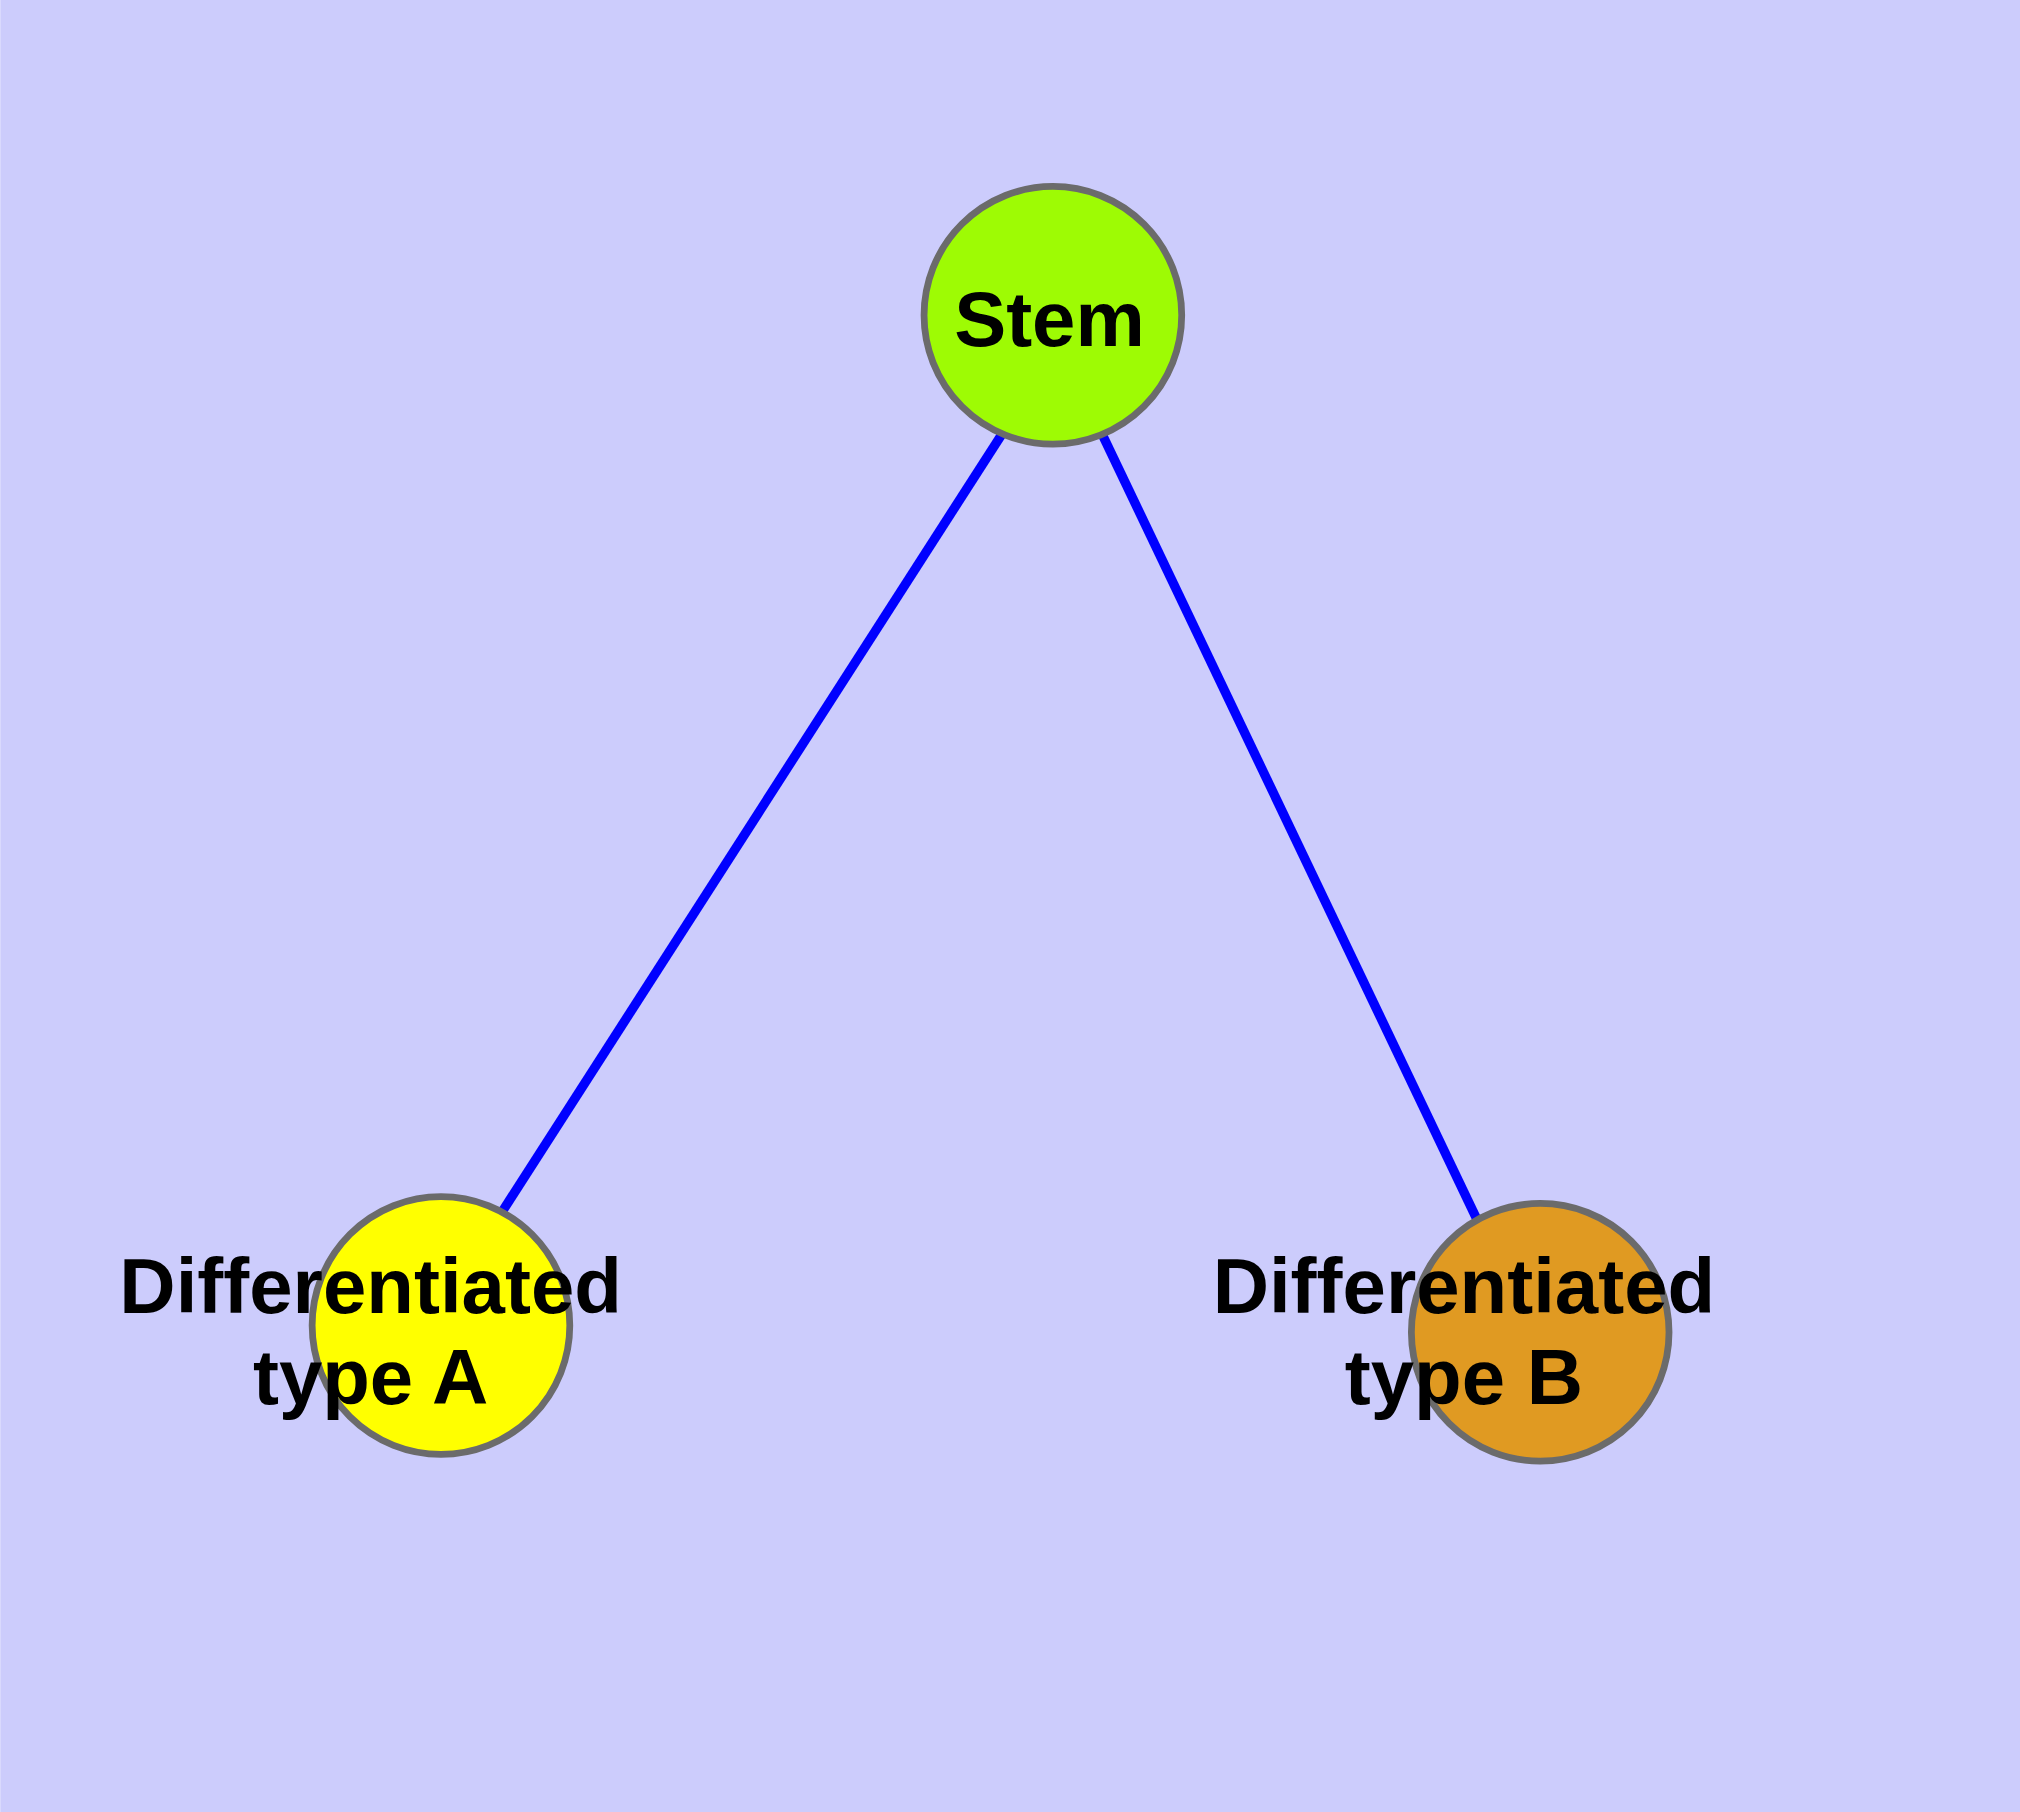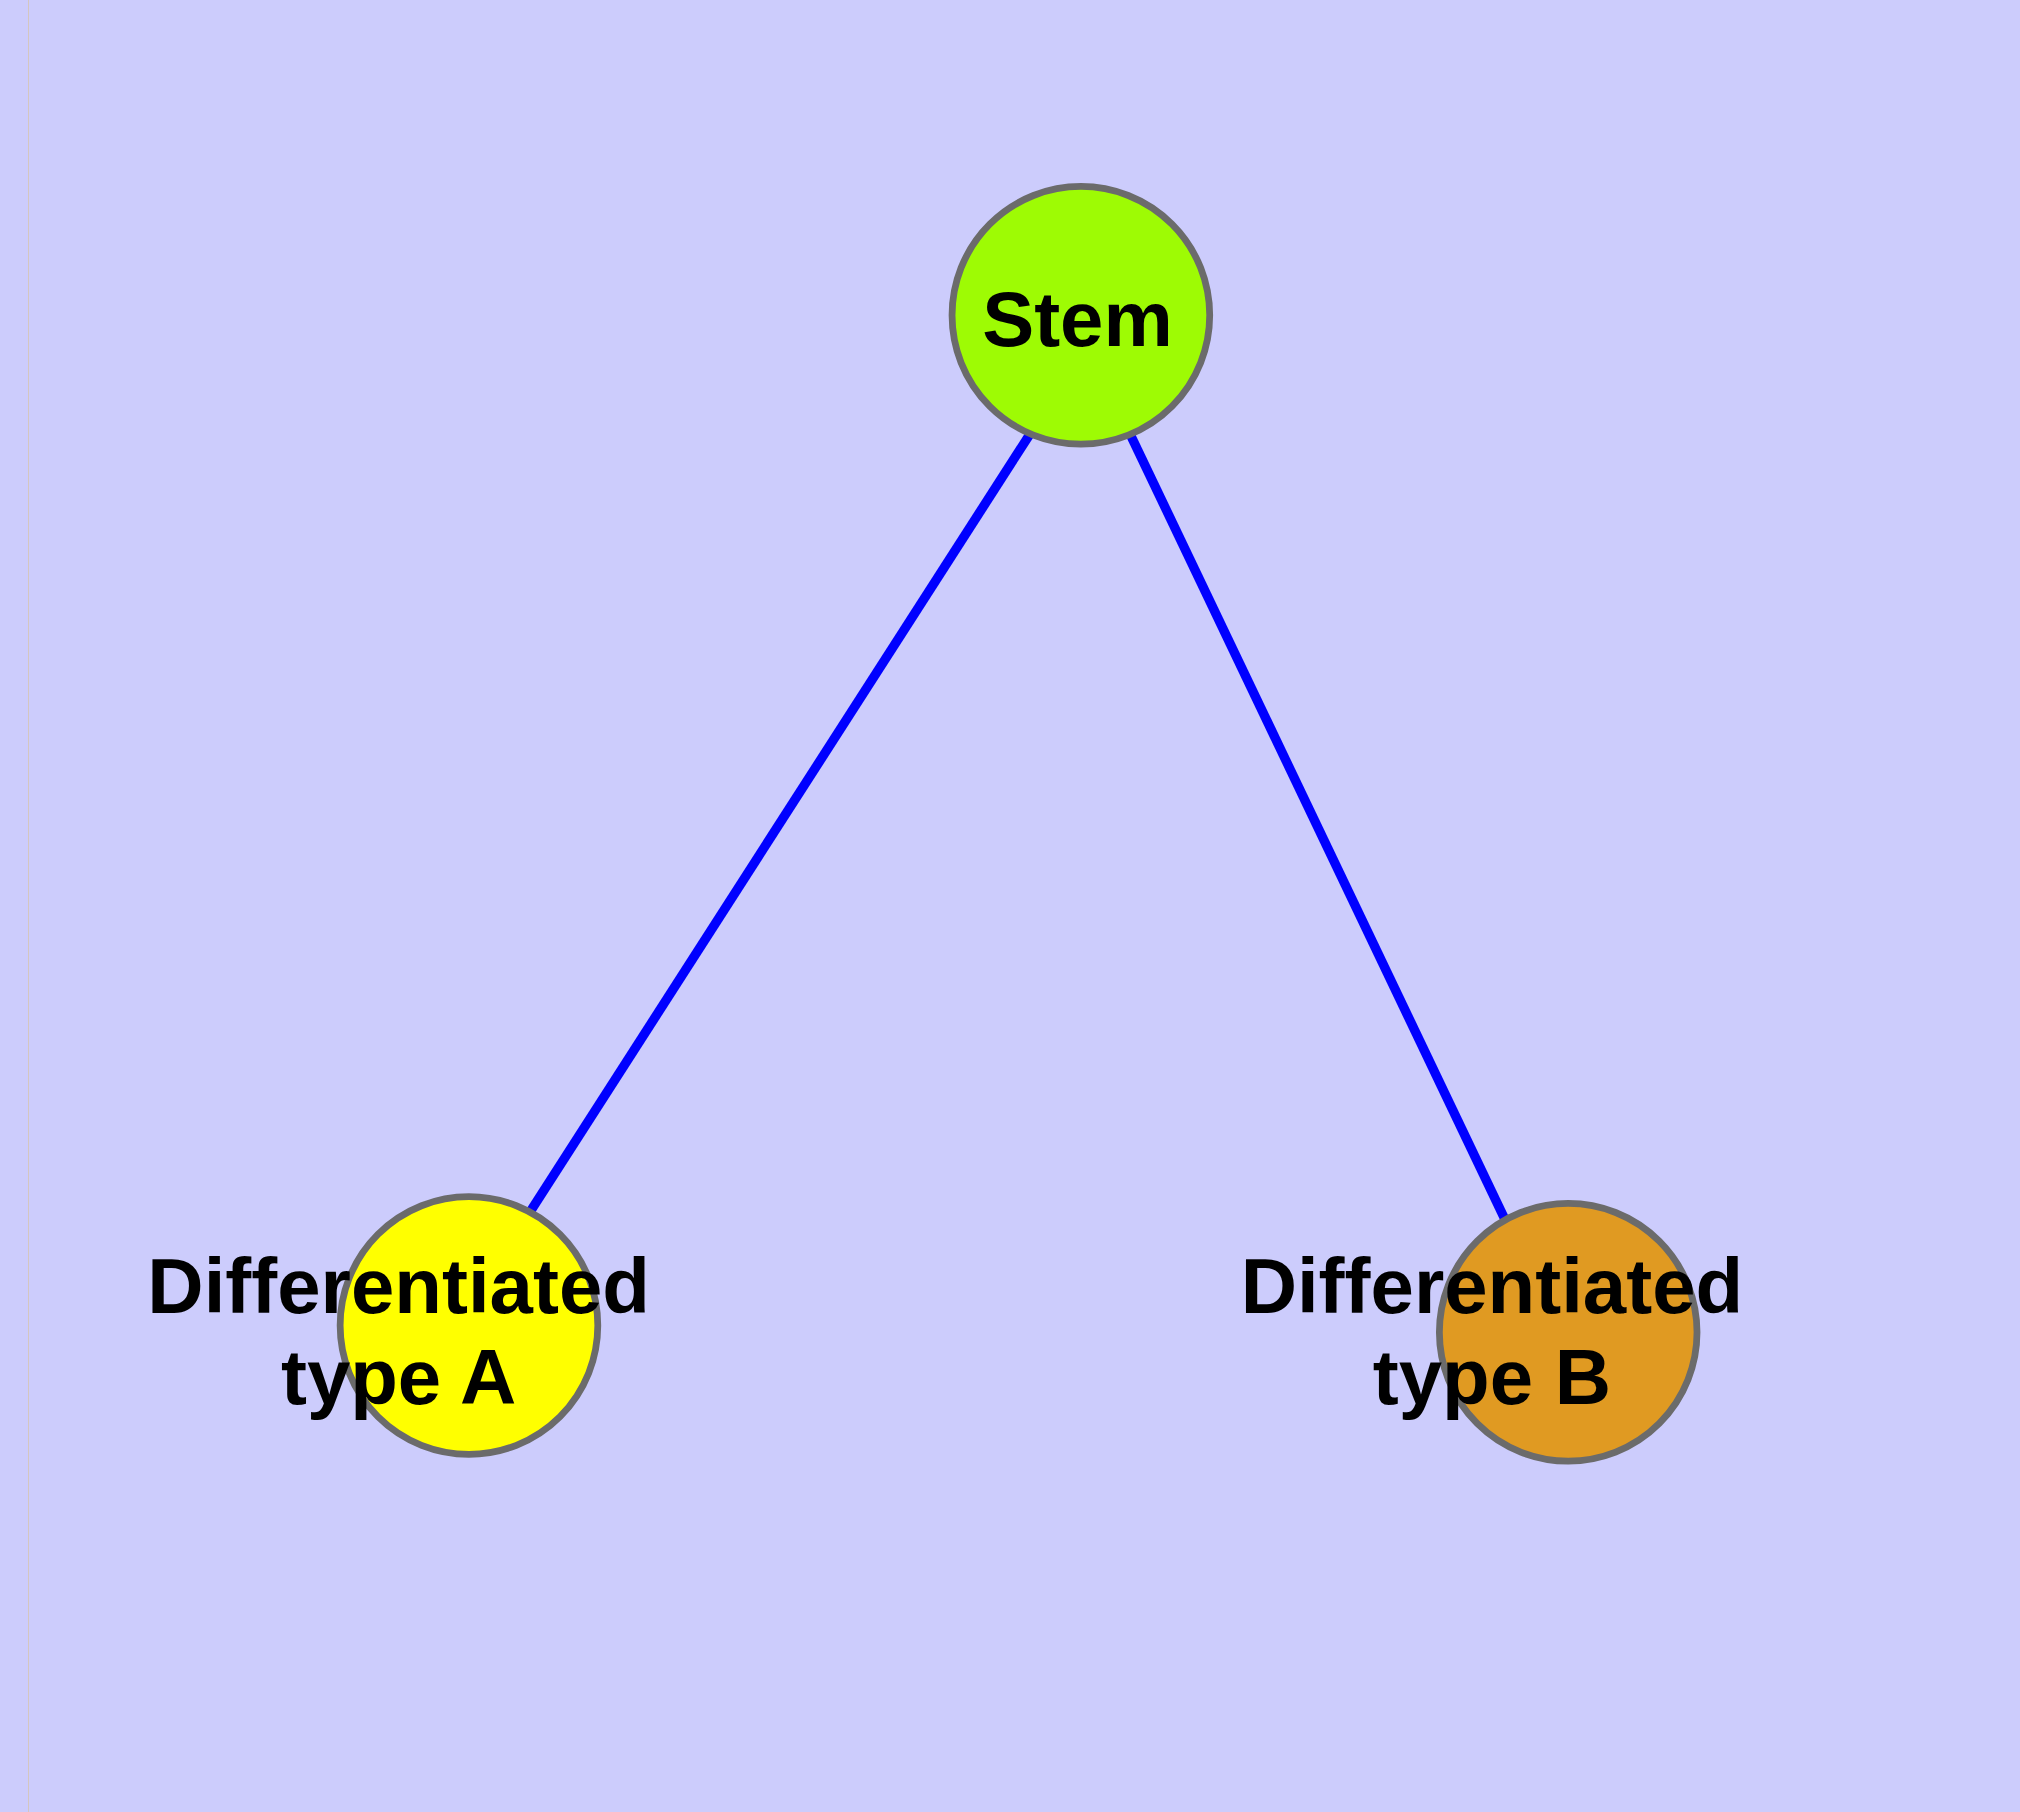--- a/index.html
+++ b/index.html
@@ -5,24 +5,23 @@
 <style>
   html, body {
     margin: 0;
     padding: 0;
     background: #ccccfc;
   }
   #stage {
     position: relative;
     width: 1733px;
     height: 1812px;
-    background: #eab308;
+    background: #ffffff;
     overflow: hidden;
     font-family: "Liberation Sans", sans-serif;
-    margin-left: 28px;
   }
   #graph-svg {
     position: absolute;
     left: 0;
     top: 0;
     width: 2021px;
     height: 1812px;
     display: block;
   }
   .edge-line {

